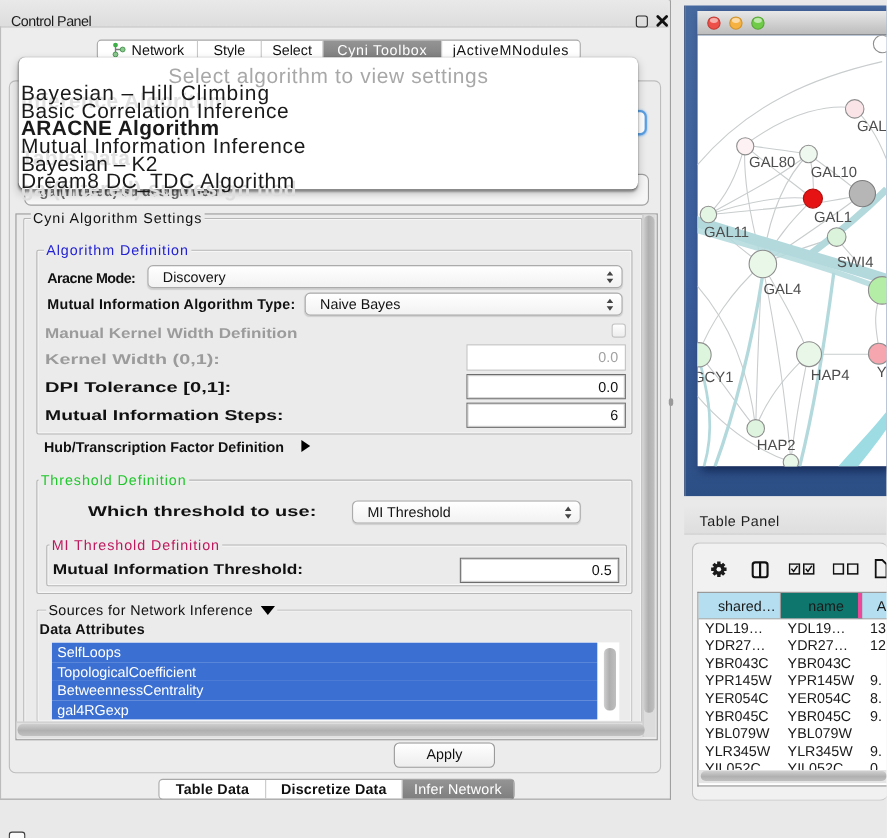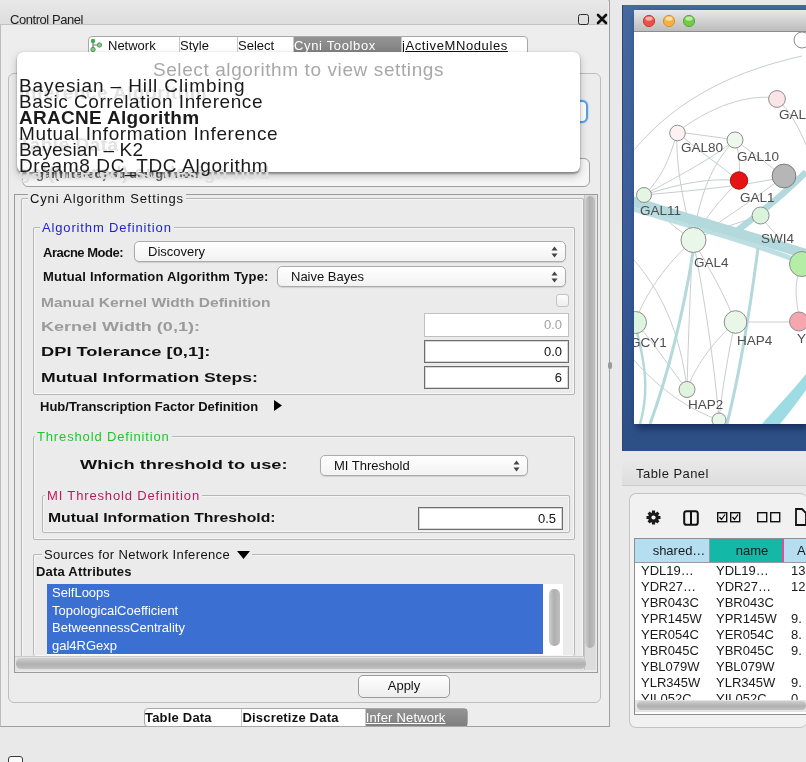--- a/index.html
+++ b/index.html
@@ -9,23 +9,23 @@
 .b{font-weight:bold;}
 .gray{color:#9b9b9b !important;}
 
 #cpwin{left:0;top:8;width:608px;height:725px;background:#ededed;
  border-right:1px solid #a0a0a0;border-bottom:1px solid #a0a0a0;border-top:1px solid #c4c4c4;border-left:1px solid #bcbcbc;}
 #cphead{left:0;top:8;width:608px;height:24px;background:linear-gradient(#e9e9e9,#dddddd);
  border-bottom:1px solid #c2c2c2;}
 #cptitle{left:10px;top:12px;font-size:13px;color:#1c1c1c;}
 
 .tabbar{height:17px;background:#fff;border:1px solid #a8a8a8;border-radius:4px;display:flex;}
-.tabbar .seg{display:flex;align-items:center;font-size:13px;color:#111;
+.tabbar .seg{display:flex;align-items:center;justify-content:center;font-size:13px;color:#111;
  border-right:1px solid #c8c8c8;}
-.tabbar .seg:last-child{border-right:none;text-decoration:underline;}
+.tabbar .seg:last-child{border-right:none;}
 .tabbar .sel{background:linear-gradient(#949494,#7f7f7f);color:#fff;}
 
 #mainpanel{left:8px;top:73px;width:591px;height:628px;background:#ececec;
  border:1px solid #bdbdbd;border-radius:6px;}
 
 #scrollpane{left:14px;top:194px;width:582px;height:477px;background:#ebebeb;border:1px solid #9a9a9a;}
 
 .group{position:absolute;border:1px solid #b6b6b6;border-radius:2px;box-shadow:inset 0 0 0 1px #f6f6f6;}
 .gtitle{position:absolute;top:-8px;background:#ebebeb;padding:0 2px;font-size:13px;line-height:15px;letter-spacing:.85px;white-space:nowrap;}
 
@@ -283,21 +283,21 @@
  <rect x="0.7" y="0.7" width="9" height="9" fill="none" stroke="#111" stroke-width="1.4"></rect>
  <rect x="13.7" y="0.7" width="9" height="9" fill="none" stroke="#111" stroke-width="1.4"></rect>
 </svg>
 <svg class="abs" style="left:795px;top:508px;" width="11" height="18" viewBox="0 0 11 18">
  <path d="M1 1 L7 1 L11 5 L11 17 L1 17 Z" fill="none" stroke="#111" stroke-width="1.8"></path>
 </svg>
 
 <div class="abs" style="left:634px;top:538px;width:172px;height:175px;background:#fff;border:1px solid #8e8e8e;border-right:none;overflow:hidden;">
  <div style="display:flex;height:23px;border-bottom:1px solid #9a9a9a;">
   <div style="width:75px;background:#b5dff0;border-right:1px solid #9a9a9a;text-align:center;line-height:23px;padding-left:14px;box-sizing:border-box;width:75px;">shared…</div>
-  <div style="width:74px;background:#14b8a6;border-right:2px solid #ec4899;text-align:center;line-height:23px;padding-left:12px;box-sizing:border-box;">name</div>
+  <div style="width:74px;background:#0f766e;border-right:4px solid #ec4899;text-align:center;line-height:23px;padding-left:12px;box-sizing:border-box;">name</div>
   <div style="flex:1;background:#b5dff0;text-align:left;line-height:23px;padding-left:13px;">A</div>
  </div>
  <div style="font-size:13px;line-height:16px;">
   <div style="display:flex">
         <span style="width:69px;padding-left:6px;">YDL19…</span>
         <span style="width:69px;padding-left:6px;">YDL19…</span>
         <span style="padding-left:6px;">13</span>
       </div>
   <div style="display:flex">
         <span style="width:69px;padding-left:6px;">YDR27…</span>

